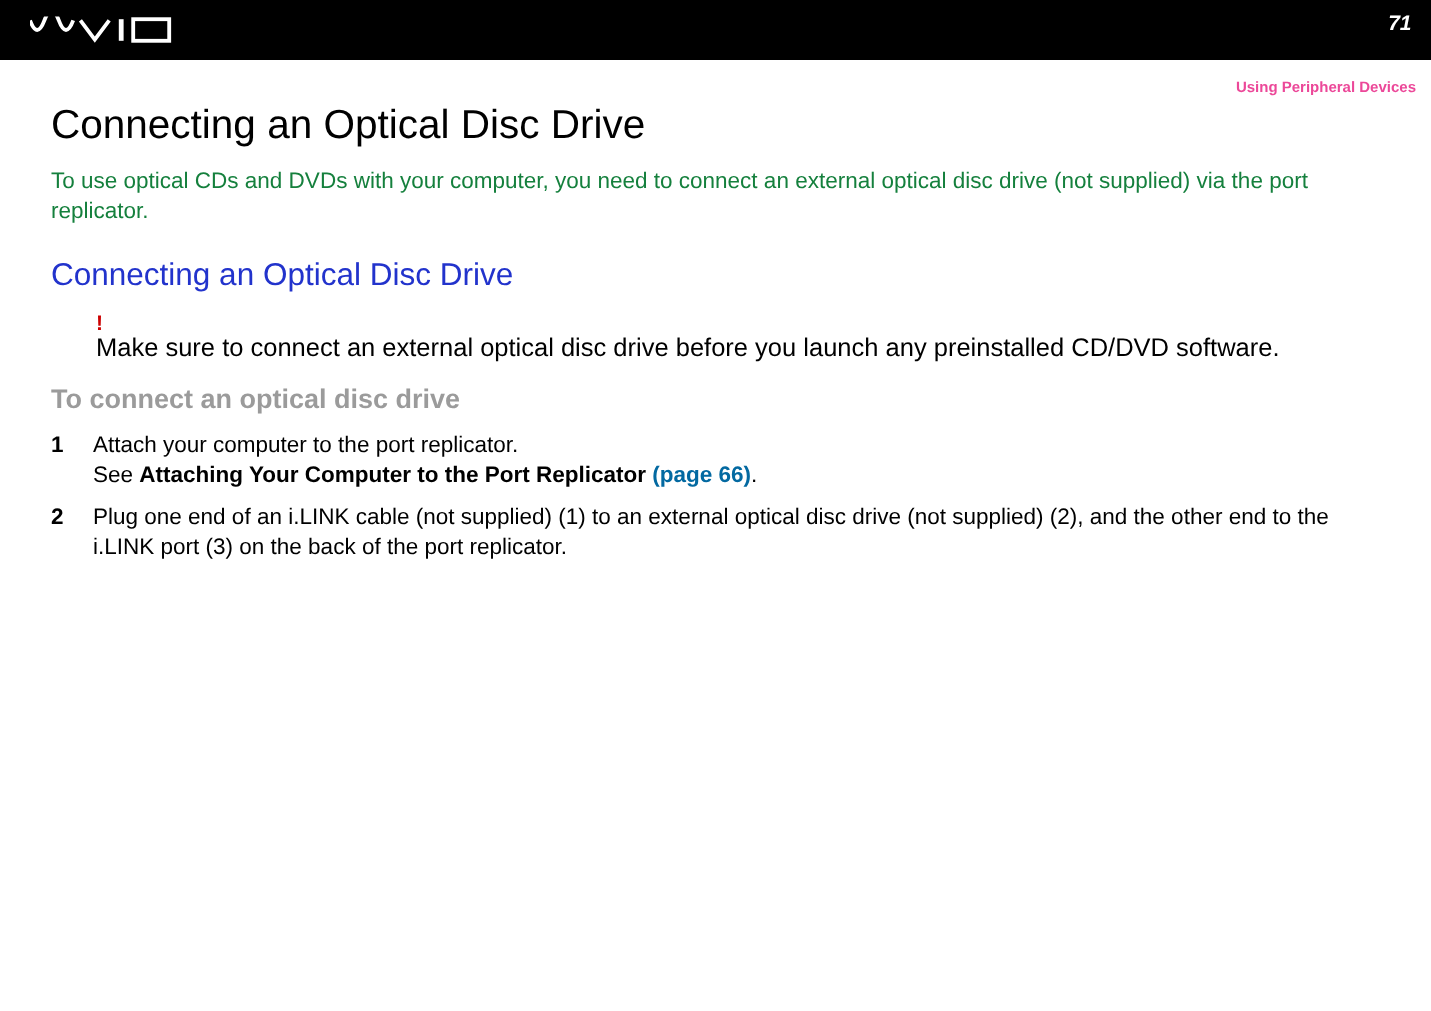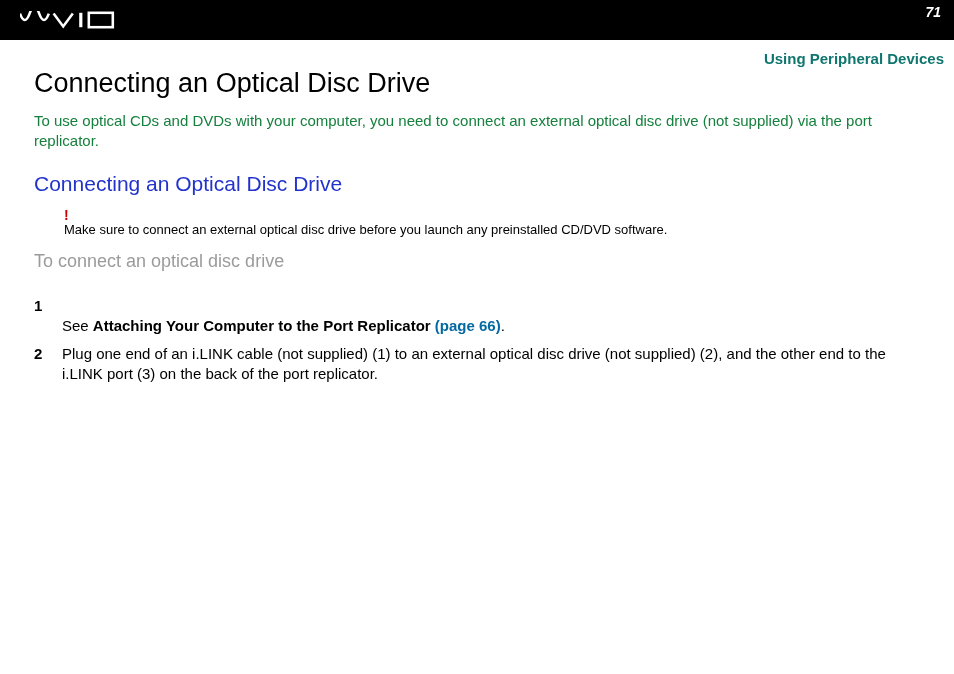--- a/index.html
+++ b/index.html
@@ -46,23 +46,23 @@
     }
     .nav-prev { border-right: 9px solid #fff; }
     .nav-next { border-left: 9px solid #fff; }
     .page-num {
       font-style: italic;
       font-weight: bold;
       font-size: 14px;
       padding: 0 3px;
     }
     .section-title {
-      color: #0f766e;
+      color: #ec4899;
       font-weight: bold;
-      font-size: 15px;
+      font-size: 10px;
     }
     .content {
       padding: 28px 38px 0 34px;
     }
     .h1 {
       font-size: 27px;
       font-weight: normal;
       color: #000;
       margin-bottom: 12px;
     }
@@ -82,28 +82,28 @@
       padding-left: 30px;
       margin-bottom: 14px;
     }
     .warn-mark {
       color: #cc0000;
       font-weight: bold;
       font-size: 14px;
       line-height: 1;
     }
     .warn-text {
-      font-size: 13px;
+      font-size: 17px;
       color: #000;
     }
     .h3 {
       font-size: 18px;
-      font-weight: normal;
+      font-weight: bold;
       color: #9b9b9b;
-      margin-bottom: 24px;
+      margin-bottom: 10px;
     }
     .steps {
       list-style: none;
     }
     .step {
       display: flex;
       font-size: 15px;
       line-height: 1.35;
       margin-bottom: 8px;
     }
@@ -148,21 +148,21 @@
     <div class="warn-mark">!</div>
     <div class="warn-text">Make sure to connect an external optical disc drive before you launch any preinstalled CD/DVD software.</div>
   </div>
 
   <h3 class="h3">To connect an optical disc drive</h3>
 
   <ol class="steps">
     <li class="step">
       <span class="step-num">1</span>
       <span class="step-body">
-        <br>
+        <span>Attach your computer to the port replicator.</span><br>
         <span>See </span><span class="xref-bold">Attaching Your Computer to the Port Replicator </span><span class="xref-link">(page 66)</span><span>.</span>
       </span>
     </li>
     <li class="step">
       <span class="step-num">2</span>
       <span class="step-body">Plug one end of an i.LINK cable (not supplied) (1) to an external optical disc drive (not supplied) (2), and the other end to the i.LINK port (3) on the back of the port replicator.</span>
     </li>
   </ol>
 </div>
 

